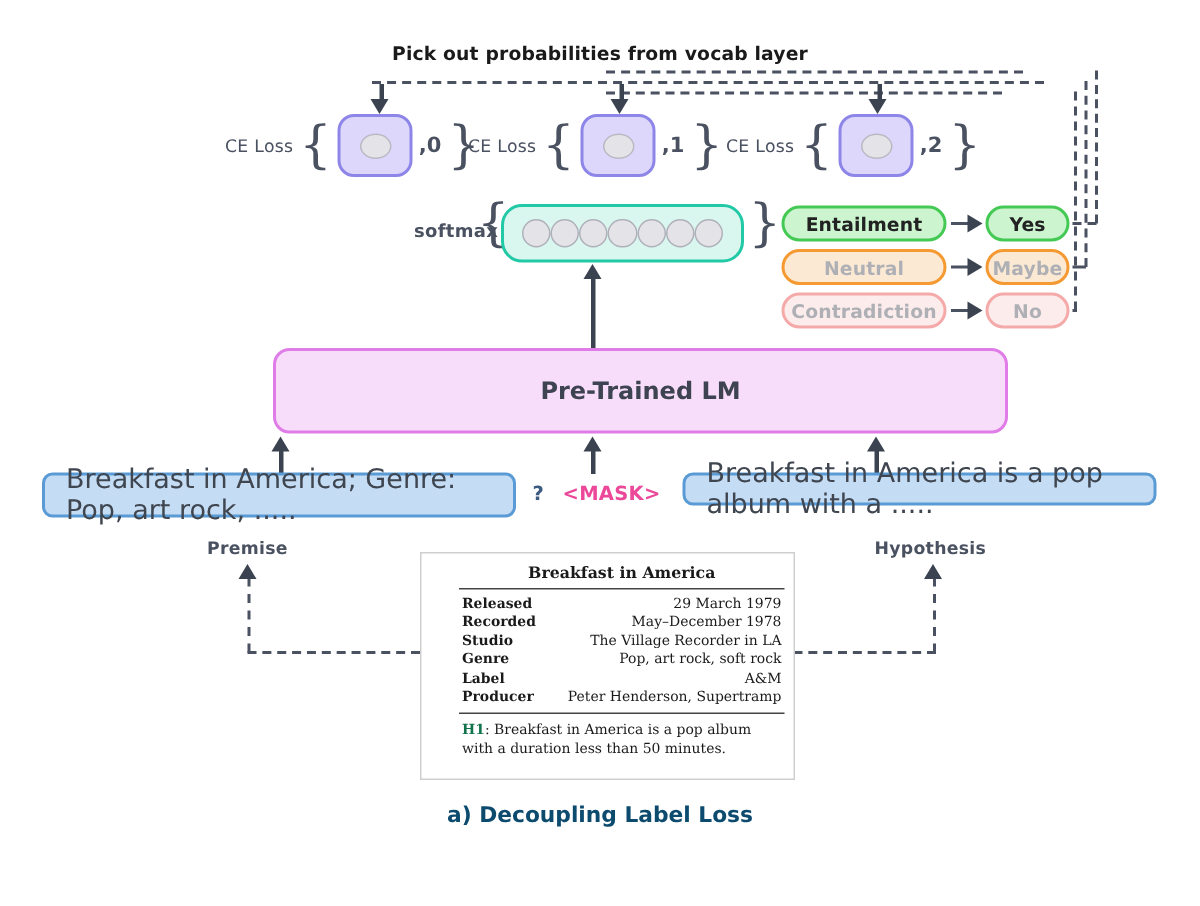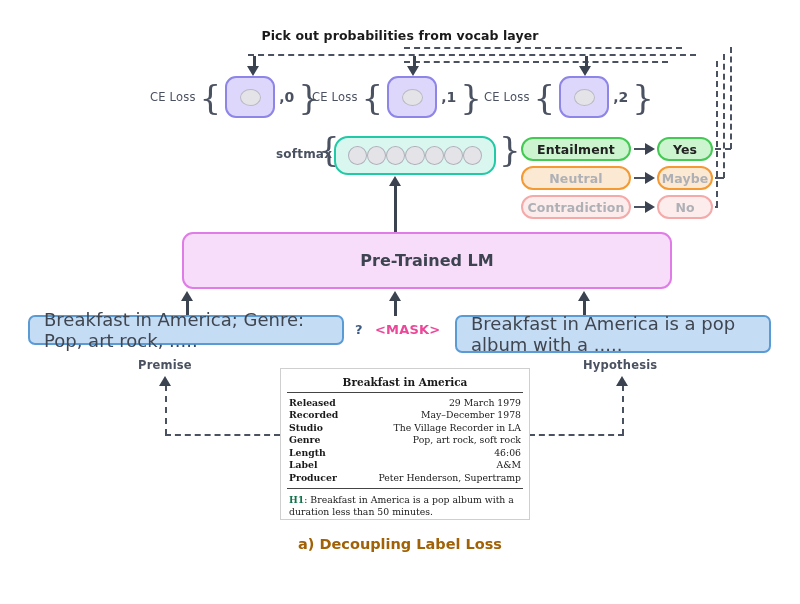--- a/index.html
+++ b/index.html
@@ -56,34 +56,34 @@
   .inbox{border:2px solid #5b9bd5;background:#c5dcf5;border-radius:7px;
          display:flex;align-items:center;padding:0 14px;font-size:18px;color:#3f4650;}
   #mask-q{font-size:13px;font-weight:700;color:#3d5a80;}
   #mask-tok{font-size:13px;font-weight:700;color:#ec4899;letter-spacing:.2px;}
 
   
   .ph-label{font-size:11.5px;font-weight:700;color:#4a5160;letter-spacing:.2px;}
 
   
   #infobox{background:#fff;border:1px solid #cfcfcf;
-           font-family:"DejaVu Serif","Liberation Serif",serif;color:#1a1a1a;}
+           font-family:"DejaVu Serif","Liberation Serif",serif;color:#1a1a1a;padding-left:19px;}
   #infobox .ib-title{text-align:center;font-weight:700;font-size:10.5px;padding:4px 0 4px;
                      border-bottom:1.4px solid #444;margin:3px 6px 0;}
   #infobox table{width:100%;border-collapse:collapse;margin-top:3px;}
   #infobox td{font-size:9.3px;padding:0.6px 8px;vertical-align:top;line-height:1.22;margin-top:20px;}
   #infobox td.k{font-weight:700;text-align:left;white-space:nowrap;}
   #infobox td.v{text-align:right;}
   #infobox .ib-rule{border-top:1.4px solid #444;margin:4px 6px 5px;}
   #infobox .ib-note{font-size:9.3px;padding:0 8px 6px;line-height:1.35;}
   #infobox .ib-note .h1{color:#11734b;font-weight:700;}
 
   
   #fig-caption{left:0;top:536px;width:800px;text-align:center;
-               font-size:14.5px;font-weight:700;color:#a16207;}
+               font-size:14.5px;font-weight:700;color:#0c4a6e;}
 </style>
 </head>
 <body>
 
 <div class="stage">
 
   <div class="abs" id="pick-label">Pick out probabilities from vocab layer</div>
 
   <div class="abs dash-h" style="left:248px;top:54px;width:448px;"></div>
   <div class="abs dash-h" style="left:404px;top:47px;width:278px;"></div>
@@ -177,21 +177,21 @@
   <div class="abs ah-up" style="left:389px;top:291px;"></div>
 
   <div class="abs solid-v" style="left:583px;top:300px;height:16px;"></div>
   <div class="abs ah-up" style="left:578px;top:291px;"></div>
 
   <div class="abs inbox" style="left:28px;top:315px;width:316px;height:30px;">Breakfast in America; Genre: Pop, art rock, .....</div>
 
   <div class="abs" id="mask-q" style="left:355px;top:322px;">?</div>
   <div class="abs" id="mask-tok" style="left:375px;top:322px;">&lt;MASK&gt;</div>
 
-  <div class="abs inbox" style="left:455px;top:315px;width:316px;height:38px;">Breakfast in America is a pop album with a .....</div>
+  <div class="abs inbox" style="left:455px;top:315px;width:316px;height:22px;">Breakfast in America is a pop album with a .....</div>
 
   <div class="abs ph-label" style="left:138px;top:358px;">Premise</div>
   <div class="abs ph-label" style="left:583px;top:358px;">Hypothesis</div>
 
   <div class="abs dash-v" style="left:165px;top:385px;height:50px;"></div>
   <div class="abs dash-h" style="left:165px;top:434px;width:115px;"></div>
   <div class="abs ah-up" style="left:159px;top:376px;"></div>
 
   <div class="abs dash-v" style="left:622px;top:385px;height:50px;"></div>
   <div class="abs dash-h" style="left:529px;top:434px;width:95px;"></div>
@@ -209,24 +209,20 @@
         <td class="k">Recorded</td>
         <td class="v">May–December 1978</td>
           </tr>
       <tr>
         <td class="k">Studio</td>
         <td class="v">The Village Recorder in LA</td>
           </tr>
       <tr>
         <td class="k">Genre</td>
         <td class="v">Pop, art rock, soft rock</td>
-          </tr>
-      <tr>
-        <td class="k">Length</td>
-        <td class="v">46:06</td>
           </tr>
       <tr>
         <td class="k">Label</td>
         <td class="v">A&amp;M</td>
           </tr>
       <tr>
         <td class="k">Producer</td>
         <td class="v">Peter Henderson, Supertramp</td>
           </tr>
     </tbody>

